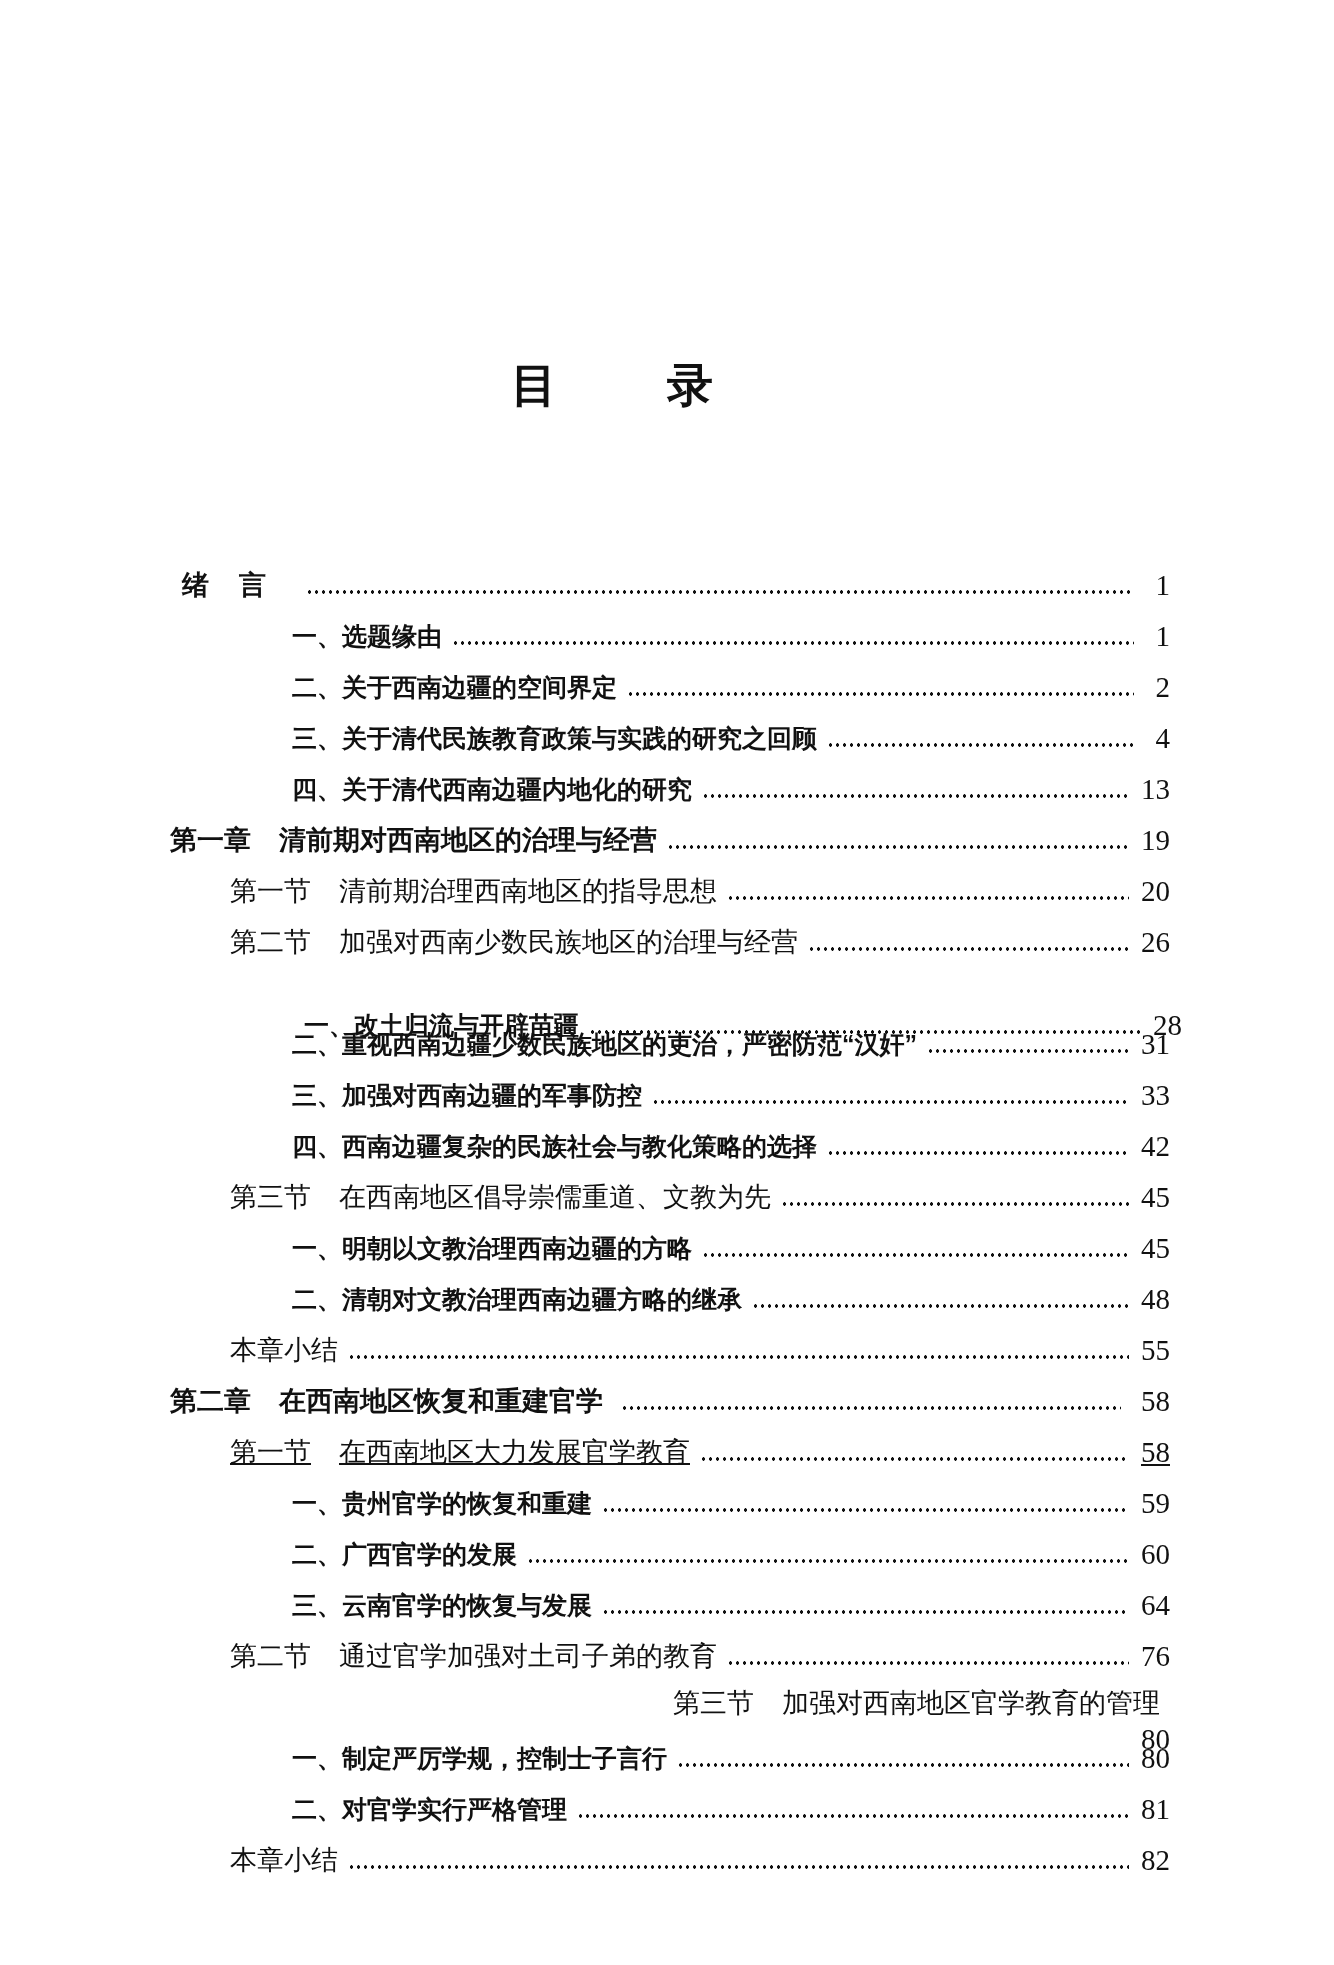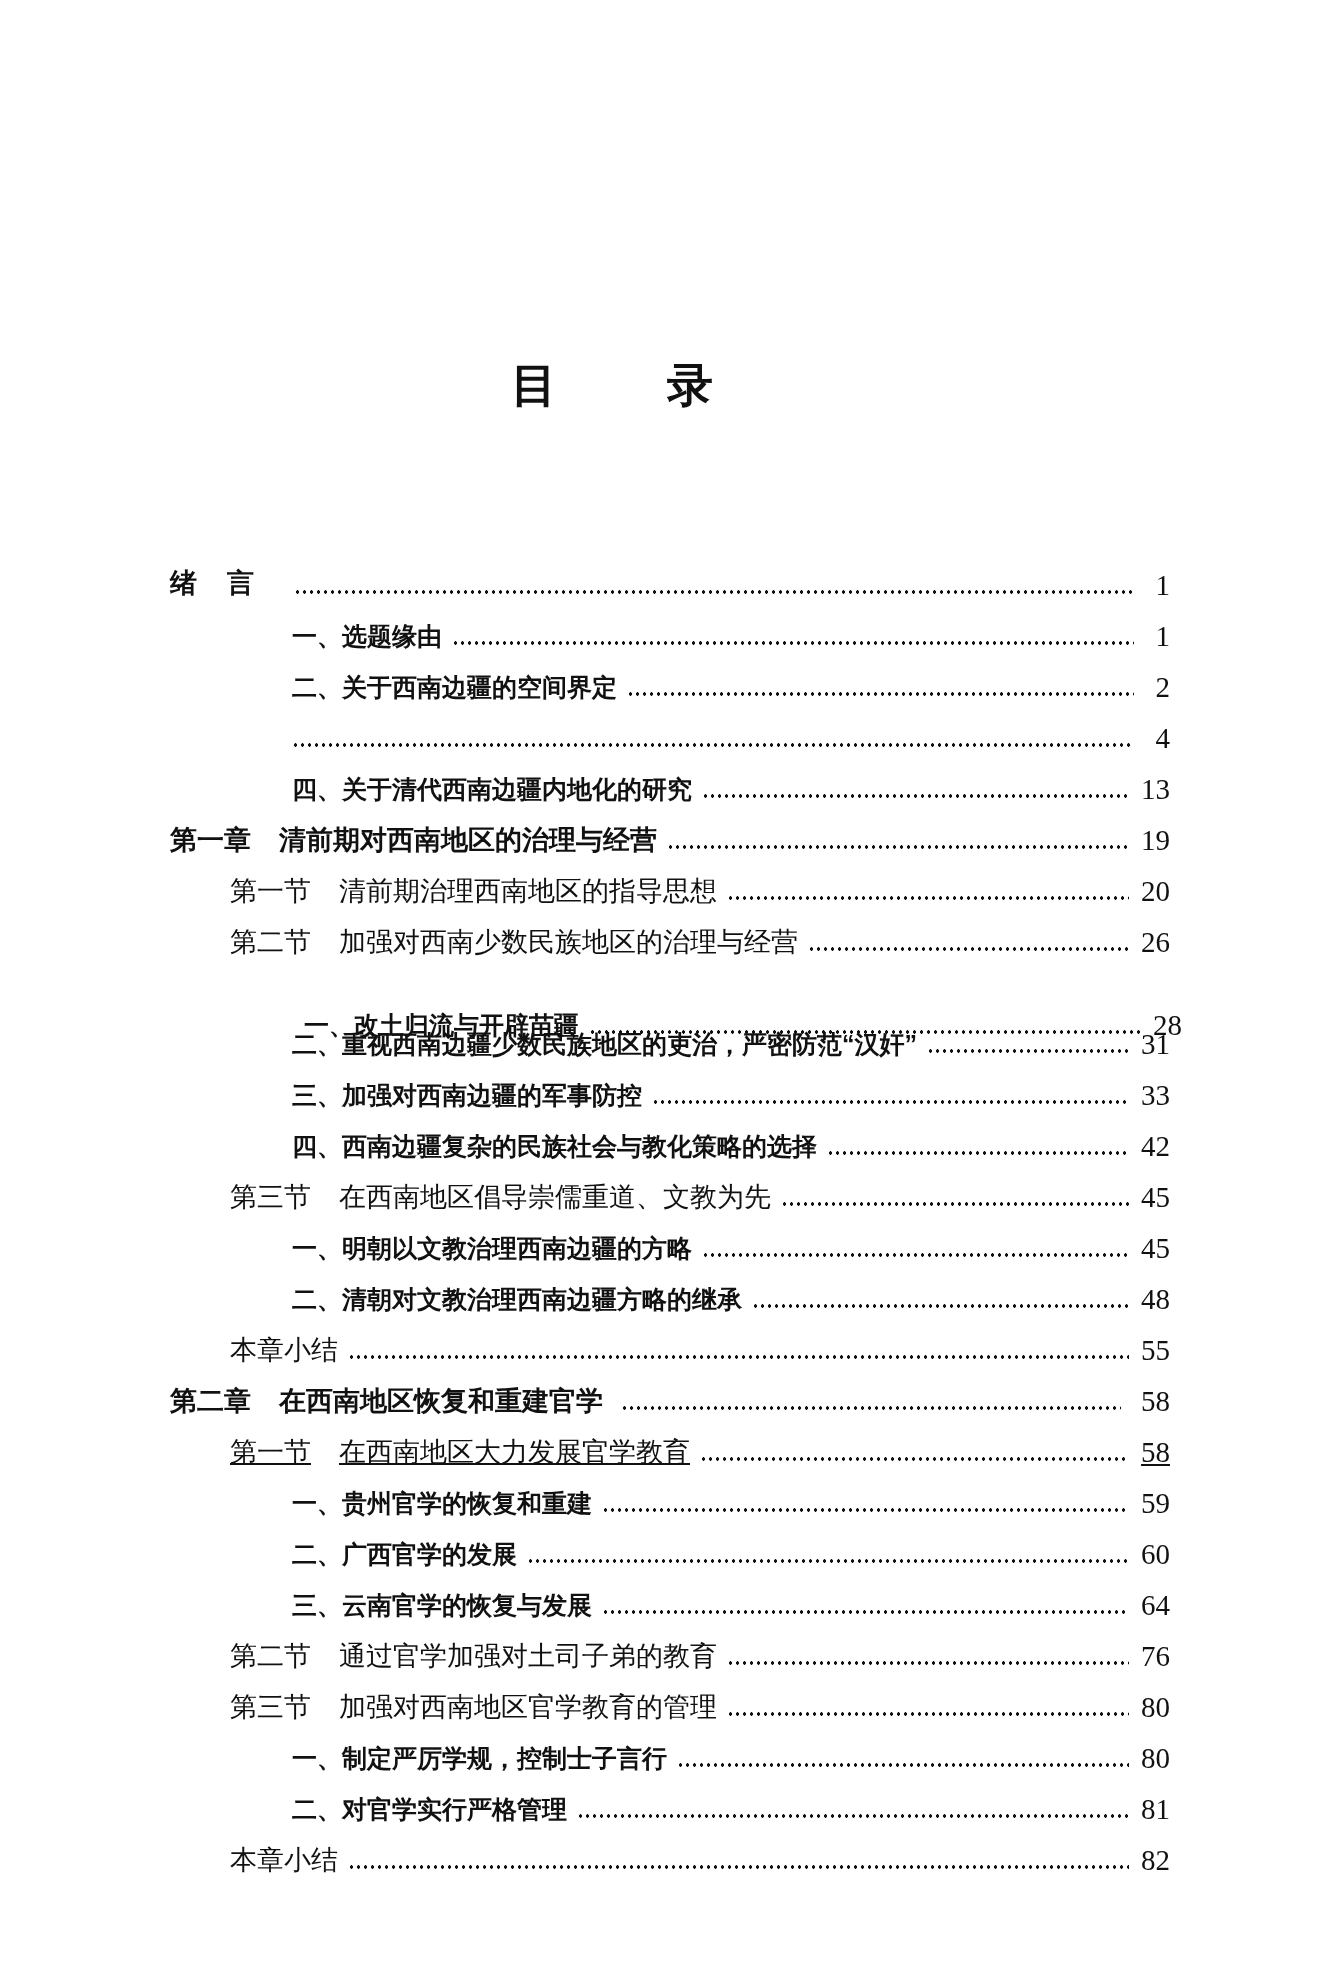--- a/index.html
+++ b/index.html
@@ -57,23 +57,24 @@
       margin-right: 12px;
     }
     .toc-row .page {
       flex: 0 0 auto;
       min-width: 24px;
       text-align: right;
       font-family: "Liberation Serif", "DejaVu Serif", serif;
       font-size: 29px;
     }
     .level-intro .label {
-      font-family: Liberation Mono, monospace;
+      font-family: Liberation Serif, serif;
       font-weight: bold;
       letter-spacing: 30px;
+      margin-left: 12px;
     }
     .level-chapter .label {
       font-family: "DejaVu Sans", "Liberation Sans", sans-serif;
       font-weight: bold;
     }
     .level-section .label {
       font-family: "DejaVu Sans", "Liberation Sans", sans-serif;
       font-weight: normal;
     }
     .level-item .label {
@@ -105,20 +106,21 @@
     <span class="page">1</span>
   </div>
 
   <div class="toc-row level-item" style="top:102px;left:292px;width:878px;">
     <span class="label">二、关于西南边疆的空间界定</span>
     <span class="leader"></span>
     <span class="page">2</span>
   </div>
 
   <div class="toc-row level-item" style="top:153px;left:292px;width:878px;">
+    <span class="label">三、关于清代民族教育政策与实践的研究之回顾</span>
     <span class="leader"></span>
     <span class="page">4</span>
   </div>
 
   <div class="toc-row level-item" style="top:204px;left:292px;width:878px;">
     <span class="label">四、关于清代西南边疆内地化的研究</span>
     <span class="leader"></span>
     <span class="page">13</span>
   </div>
 
@@ -217,21 +219,21 @@
     <span class="leader"></span>
     <span class="page">64</span>
   </div>
 
   <div class="toc-row level-section" style="top:1071px;left:230px;width:940px;">
     <span class="label"><span>第二节</span><span class="gap"></span><span>通过官学加强对土司子弟的教育</span></span>
     <span class="leader"></span>
     <span class="page">76</span>
   </div>
 
-  <div class="toc-row level-section" style="top:1122px;left:230px;width:940px;">
+  <div class="toc-row level-section" style="top:1122px;left:230px;width:940px;flex-direction:column;">
     <span class="label"><span>第三节</span><span class="gap"></span><span>加强对西南地区官学教育的管理</span></span>
     <span class="leader"></span>
     <span class="page">80</span>
   </div>
 
   <div class="toc-row level-item" style="top:1173px;left:292px;width:878px;">
     <span class="label">一、制定严厉学规，控制士子言行</span>
     <span class="leader"></span>
     <span class="page">80</span>
   </div>

